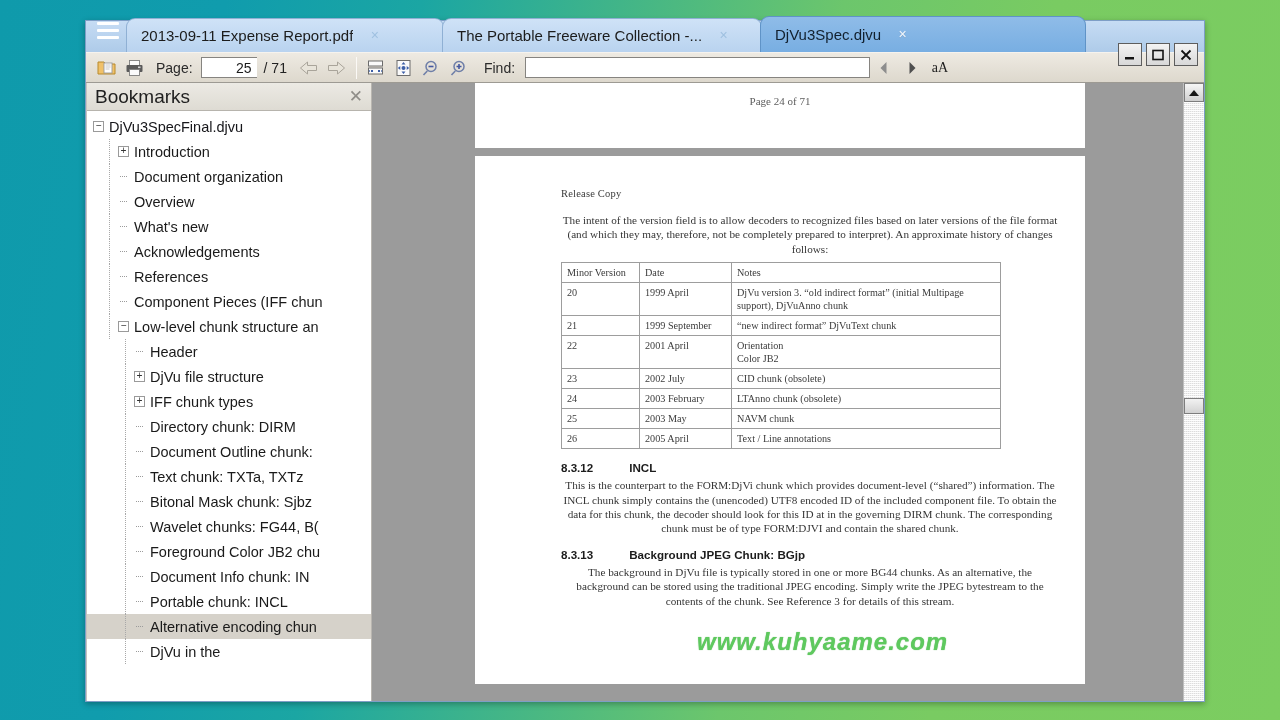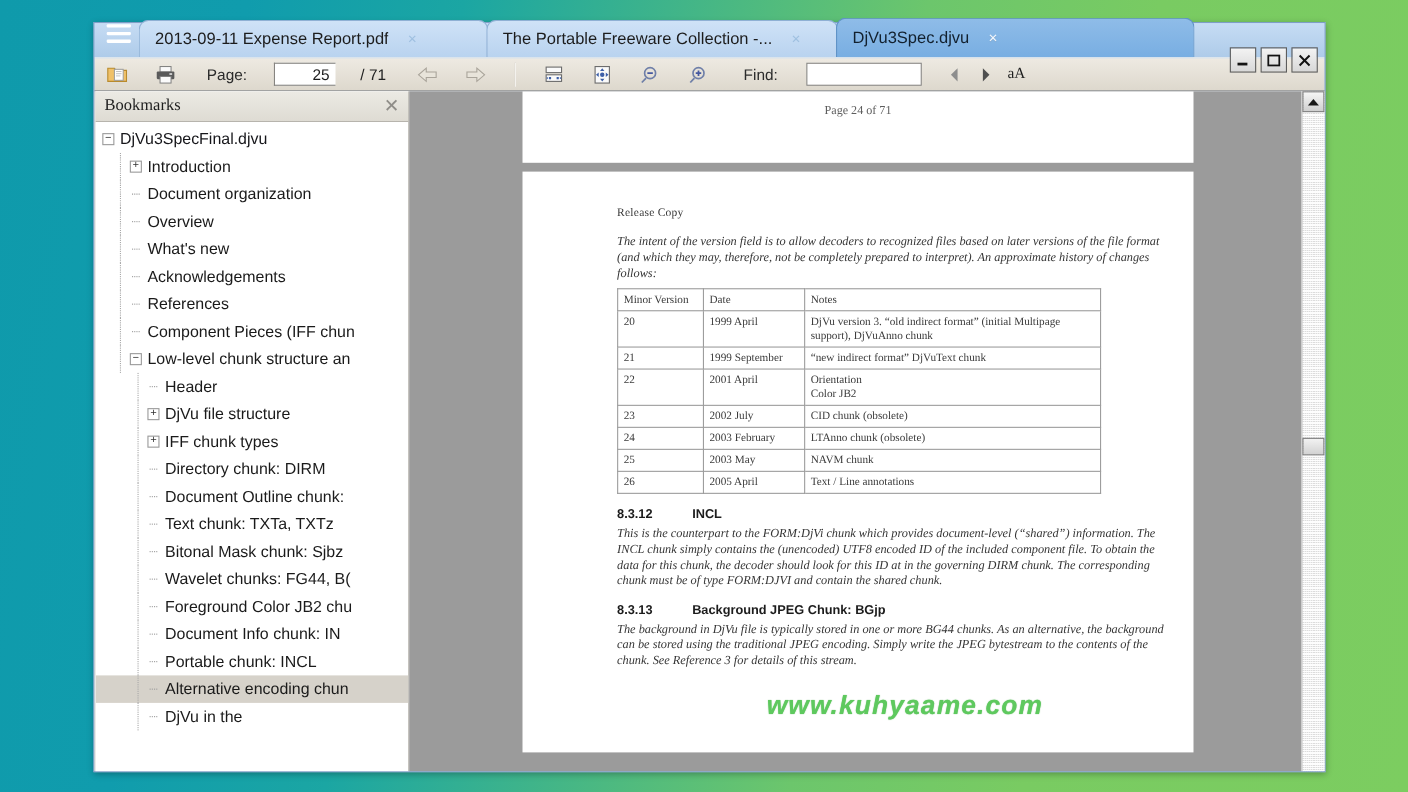--- a/index.html
+++ b/index.html
@@ -83,21 +83,21 @@
   }
   .wbtn svg { display: block; }
 
   
   .toolbar {
     height: 31px; flex: 0 0 auto;
     background: linear-gradient(#eeeae2, #ddd8cd);
     border-top: 1px solid #f6f3ee;
     border-bottom: 1px solid #9d9a93;
     display: flex; align-items: center;
-    padding-left: 6px; gap: 16px;
+    padding-left: 6px; gap: 0px;
   }
   .tbtn {
     width: 28px; height: 27px;
     display: flex; align-items: center; justify-content: center;
     cursor: pointer; flex: 0 0 auto;
   }
   .tb-sep { width: 1px; height: 22px; background: #b3aea4; margin: 0 5px;
             border-right: 1px solid #fbf9f6; flex:0 0 auto;}
   .tb-label {
     font-size: 14px; color: #2b2b2b; margin: 0 8px 0 8px; flex:0 0 auto;
@@ -137,21 +137,21 @@
     background: #ffffff;
     border-right: 1px solid #b9b6b0;
   }
   .bmhead {
     height: 28px; flex:0 0 auto;
     background: linear-gradient(#eceae4, #dedbd3);
     border-bottom: 1px solid #b7b4ad;
     display: flex; align-items: center; justify-content: space-between;
     padding: 0 8px 0 8px;
   }
-  .bmhead .t { font-size: 15px; color: #1f1f1f; font-family: Liberation Serif, serif; }
+  .bmhead .t { font-size: 19px; color: #1f1f1f; }
   .bmhead .x { font-size: 17px; color: #8f8d88; cursor:pointer; line-height:1; }
 
   .bmtree {
     flex: 1 1 auto; overflow: hidden; position: relative;
     background: #ffffff; padding-top: 3px;
     font-size: 14.5px; color: #1a1a1a;
   }
   .bmrow {
     height: 25px; display: flex; align-items: center;
     white-space: nowrap; cursor: pointer; position: relative;
@@ -194,21 +194,21 @@
   .pagegap { height: 8px; background: #9b9b9b; }
 
   .page-main {
     height: 528px; padding: 32px 26px 0 86px;
     font-family: "Liberation Serif", serif;
     color: #2c2c2c; position: relative;
   }
   .rel { font-size: 10.5px; color:#3a3a3a; margin-bottom: 14px; letter-spacing:.2px;}
   .para {
     font-size: 11.2px; line-height: 14.4px; color: #353535;
-    text-align: left; margin-bottom: 6px; font-style: italic;
+    text-align: center; margin-bottom: 6px;
   }
   table.vt {
     border-collapse: collapse; width: 440px; margin-top: 2px;
     font-size: 10.2px; color: #3b3b3b;
   }
   table.vt td, table.vt th {
     border: 1px solid #9d9d9d; padding: 3px 5px 3px 5px;
     text-align: left; font-weight: normal; vertical-align: top;
     line-height: 13px;
   }

